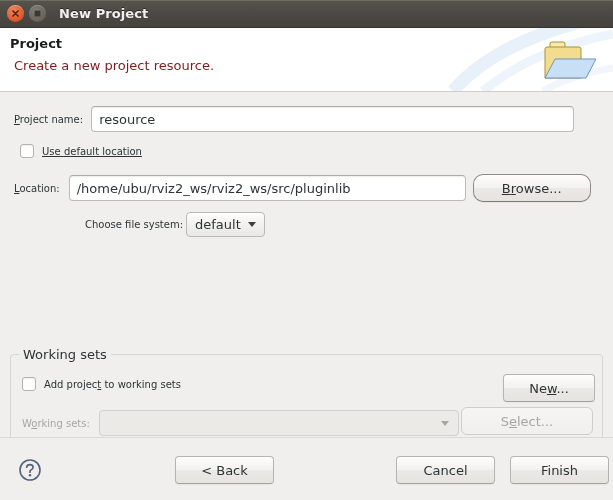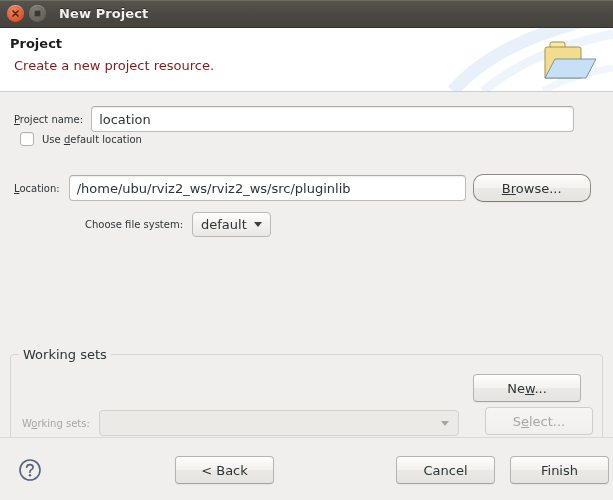--- a/index.html
+++ b/index.html
@@ -300,63 +300,67 @@
       <path d="M6 11 Q6 9 8 9 L40 9 Q42 9 42 11 L42 40 L6 40 Z" fill="#f2dc8d" stroke="#a9913c" stroke-width="1"></path>
       <path d="M6 40 L16 21 L57 21 L47 40 Z" fill="#c8e0f6" stroke="#6f93bd" stroke-width="1" stroke-linejoin="round"></path>
     </svg>
   </div>
 
   <div class="content">
 
     <div class="row" style="left:14px; top:14px; width:585px;">
       <span class="lbl"><span class="mn">P</span><span>roject name:</span></span>
       <div class="entry" style="width:483px; margin-left:8px;">
-        <span>location</span>
-      </div>
-    </div>
-
-    <div class="row" style="left:20px; top:40px;">
+        <span>resource</span>
+      </div>
+    </div>
+
+    <div class="row" style="left:20px; top:52px;text-decoration:underline;">
       <span class="cbox"></span>
       <span class="lbl"><span>Use </span><span class="mn">d</span><span>efault location</span></span>
     </div>
 
     <div class="row" style="left:14px; top:82px; width:585px;">
       <span class="lbl"><span class="mn">L</span><span>ocation:</span></span>
       <div class="entry" style="width:397px; margin-left:9px;">
         <span>/home/ubu/rviz2_ws/rviz2_ws/src/pluginlib</span>
       </div>
       <div class="btn strong" style="width:118px; margin-left:7px;">
         <span><span class="mn">B</span><span class="mn">r</span><span>owse...</span></span>
       </div>
     </div>
 
     <div class="row" style="left:85px; top:120px;">
       <span class="lbl">Choose file system:</span>
-      <div class="combo-btn" style="margin-left:9px; min-width:60px;">
+      <div class="combo-btn" style="margin-left:3px; min-width:60px;">
         <span>default</span>
         <span class="caret"></span>
       </div>
     </div>
 
     <div class="group">
       <span class="group-title">Working sets</span>
 
-
-      <div class="btn" style="position:absolute; right:21px; top:19px; width:108px;">
+      <div class="row" style="left:11px; top:22px;">
+        <span class="cbox"></span>
+        <span class="lbl"><span>Add projec</span><span class="mn">t</span><span> to working sets</span></span>
+      </div>
+
+      <div class="btn" style="position:absolute; right:7px; top:19px; width:92px;">
         <span><span>Ne</span><span class="mn">w</span><span>...</span></span>
       </div>
 
       <div class="row" style="left:11px; top:55px;">
         <span class="lbl disabled"><span>W</span><span class="mn">o</span><span>rking sets:</span></span>
         <div class="combo-flat" style="width:360px; margin-left:9px;">
           <span class="caret grey"></span>
         </div>
       </div>
 
-      <div class="btn disabled" style="position:absolute; right:9px; top:52px; width:108px;">
+      <div class="btn disabled" style="position:absolute; right:9px; top:52px; width:132px;border-radius:6px;">
         <span><span>S</span><span class="mn">e</span><span>lect...</span></span>
       </div>
     </div>
 
   </div>
 
   <div class="footer">
     <svg class="help-icon" viewBox="0 0 24 24">
       <circle cx="12" cy="12" r="10" fill="none" stroke="#54627a" stroke-width="1.6"></circle>
       <path d="M8.7 9.2 Q8.9 6.6 12 6.6 Q15.1 6.6 15.1 9.3 Q15.1 11.3 12.6 12.3 Q12 12.6 12 14.2" fill="none" stroke="#54627a" stroke-width="1.7" stroke-linecap="round"></path>

